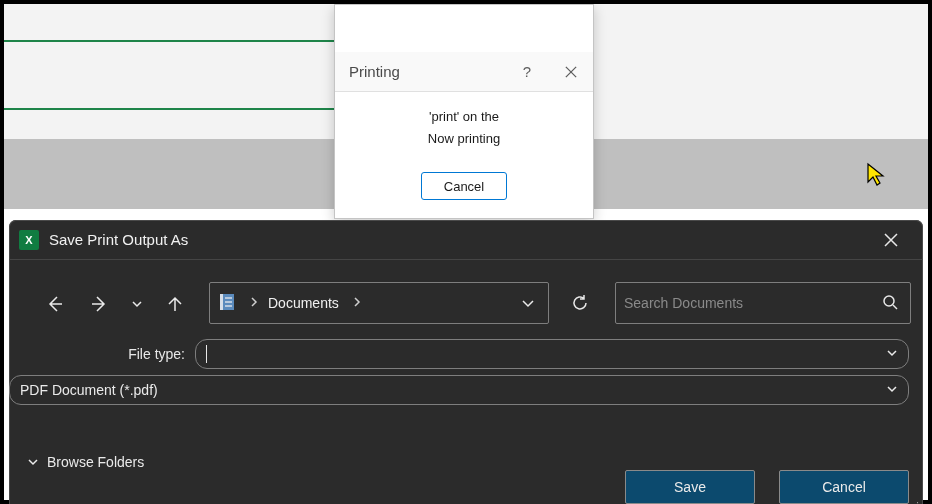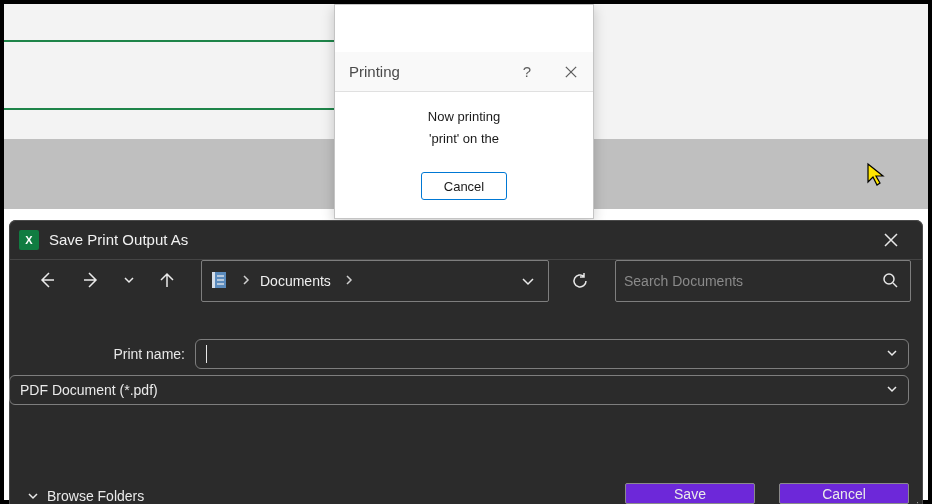--- a/index.html
+++ b/index.html
@@ -30,43 +30,43 @@
     .save-dialog { position: absolute; left: 5px; top: 216px; width: 914px; height: 294px; background: #2b2b2b; border-radius: 7px 7px 4px 4px; color: #e8e8e8; font-size: 14px; box-shadow: 0 0 0 1px #4a4a4a inset; }
     .save-titlebar { display: flex; align-items: center; height: 40px; padding: 0 12px 0 10px; border-bottom: 1px solid #454545; }
     .excel-icon { width: 20px; height: 20px; background: #107c41; border-radius: 2px; position: relative; margin-right: 10px; display: flex; align-items: center; justify-content: center; }
     .excel-icon::after { content: "X"; color: #fff; font-weight: bold; font-size: 11px; font-family: Arial; }
     .excel-sheet { position: absolute; right: -3px; top: 1px; width: 9px; height: 18px; background: #fff; border: 1px solid #bdbdbd; z-index: -1; }
     .save-title { font-size: 15px; color: #f1f1f1; }
     .save-titlebar .spacer { flex: 1; }
     .close-x { width: 40px; height: 36px; display: flex; align-items: center; justify-content: center; }
     .close-x svg { width: 14px; height: 14px; }
 
-    .nav-row { display: flex; align-items: flex-start; height: 64px; padding: 0 12px 0 18px; gap: 4px; }
+    .nav-row { display: flex; align-items: flex-end; height: 64px; padding: 0 12px 0 18px; gap: 4px; margin-left: 8px; }
     .nav-btn { width: 40px; height: 40px; display: flex; align-items: center; justify-content: center; color: #eaeaea; }
     .nav-btn.narrow { width: 28px; }
     .addr-bar { flex: 1; height: 42px; margin-left: 10px; border: 1px solid #7e7e7e; background: #2b2b2b; display: flex; align-items: center; padding-left: 8px; gap: 4px; position: relative; border-radius: 2px; }
     .addr-bar.search { flex: 0 0 296px; margin-left: 10px; }
     .crumb-sep { color: #cfcfcf; padding: 0 6px 0 10px; font-size: 12px; }
     .crumb-text { color: #f0f0f0; }
     .addr-right { margin-left: auto; display: flex; align-items: center; }
     .addr-btn { width: 40px; height: 40px; display: flex; align-items: center; justify-content: center; color: #eaeaea; }
     .refresh-btn { width: 42px; height: 42px; display: flex; align-items: center; justify-content: center; margin-left: 6px; }
     .search-placeholder { color: #8a8a8a; }
     .mag { position: absolute; right: 12px; }
 
     .form-area { padding: 12px 14px 0 0; }
     .form-row { display: flex; align-items: center; height: 36px; }
     .form-label { width: 186px; text-align: right; padding-right: 10px; color: #e8e8e8; }
-    .form-field { flex: 1; height: 30px; border: 1px solid #7e7e7e; background: #2b2b2b; display: flex; align-items: center; padding: 0 10px; color: #eaeaea; position: relative; border-radius: 6px; }
+    .form-field { flex: 1; height: 30px; border: 1px solid #7e7e7e; background: #2b2b2b; display: flex; align-items: center; padding: 0 10px; color: #eaeaea; position: relative; border-radius: 12px; }
     .form-field .chev { position: absolute; right: 10px; }
 
-    .bottom-row { position: absolute; left: 0; right: 0; bottom: 10px; display: flex; align-items: flex-end; padding: 0 14px 0 18px; }
+    .bottom-row { position: absolute; left: 0; right: 0; bottom: 10px; display: flex; align-items: flex-start; padding: 0 14px 0 18px; flex-direction: column; }
     .browse-folders { display: flex; align-items: center; gap: 8px; color: #eaeaea; }
     .btn-row { margin-left: auto; display: flex; gap: 24px; }
-    .dark-btn { width: 130px; height: 21px; border: 1px solid #8a8a8a; background: #6d28d9; color: #eaeaea; display: flex; align-items: center; justify-content: center; border-radius: 2px; font-size: 14px; }
+    .dark-btn { width: 130px; height: 34px; border: 1px solid #8a8a8a; background: #0c4a6e; color: #eaeaea; display: flex; align-items: center; justify-content: center; border-radius: 2px; font-size: 14px; }
     .resize-grip { position: absolute; right: 5px; bottom: 4px; color: #9a9a9a; font-size: 11px; letter-spacing: -1px; }
 
     svg { stroke: currentColor; fill: none; stroke-width: 1.5; }
     .text-cursor { display: inline-block; width: 1px; height: 18px; background: #e8e8e8; }
   </style>
 </head>
 <body>
 
 <div class="canvas">
   <div class="sheet-area"></div>
@@ -79,22 +79,22 @@
       <span>Printing</span>
       <span class="spacer"></span>
       <div class="title-btn">?</div>
       <div class="title-btn">
         <svg viewBox="0 0 14 14" width="12" height="12">
             <path d="M1 1 L13 13 M13 1 L1 13"></path>
           </svg>
       </div>
     </div>
     <div class="printing-body">
+      <div>'print' on the</div>
       <div>Now printing</div>
-      <div>'print' on the</div>
     </div>
     <div class="printing-actions">
       <div class="win-btn">Cancel</div>
     </div>
   </div>
 
   <div class="cursor-arrow">
     <svg width="20" height="26" viewBox="0 0 20 26">
         <path d="M2 2 L2 20 L7 15 L11 23 L14 21 L10 14 L17 14 Z" fill="#ffe600" stroke="#000" stroke-width="1.2"></path>
       </svg>
@@ -178,21 +178,21 @@
           <svg width="16" height="16" viewBox="0 0 16 16">
               <circle cx="7" cy="7" r="5"></circle>
               <path d="M11 11 L15 15"></path>
             </svg>
         </span>
       </div>
     </div>
 
     <div class="form-area">
       <div class="form-row">
-        <div class="form-label">Print name:</div>
+        <div class="form-label">File type:</div>
         <div class="form-field">
           <span class="text-cursor"></span>
           <span></span>
           <span class="chev">
             <svg width="12" height="12" viewBox="0 0 12 12">
                 <path d="M2 4 L6 8 L10 4"></path>
               </svg>
           </span>
         </div>
       </div>

